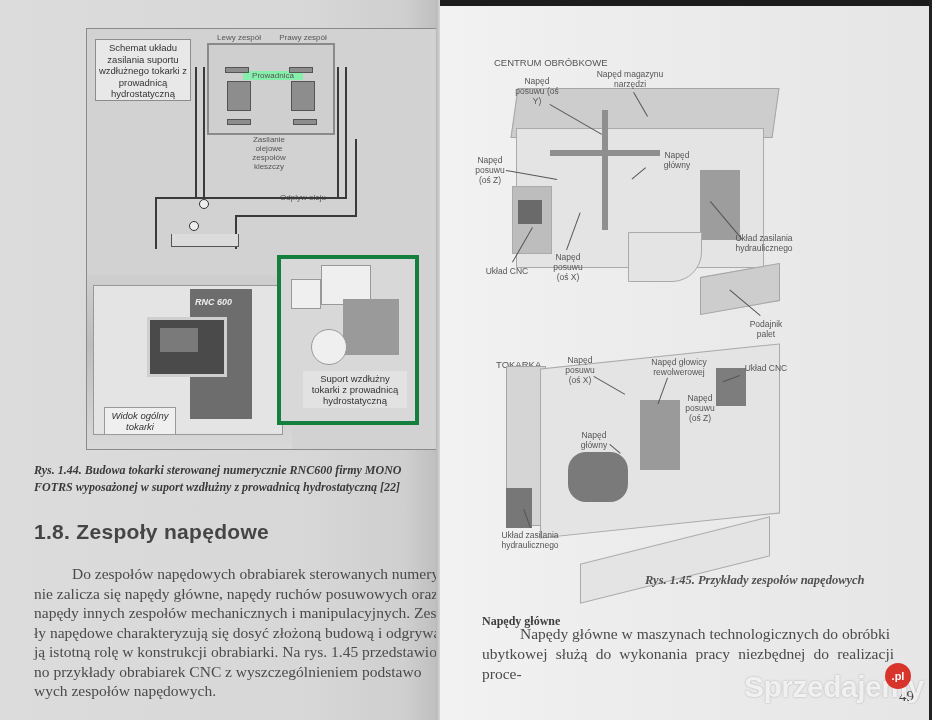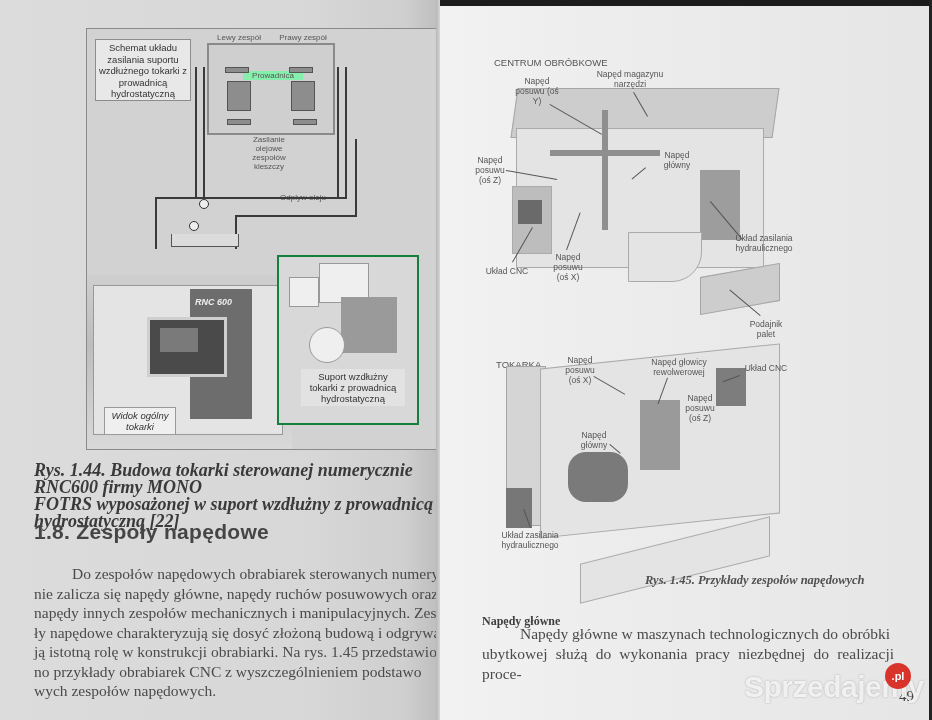--- a/index.html
+++ b/index.html
@@ -55,29 +55,29 @@
     .lathe-brand { position: absolute; left: 108px; top: 22px; font-family: "Liberation Sans", sans-serif; font-weight: bold; font-style: italic; font-size: 9px; color: #eee; }
     .lathe-screen { position: absolute; left: 60px; top: 42px; width: 80px; height: 60px; background: #4a4a4a; border: 3px solid #cfcfcf; }
     .lathe-screen-inner { position: absolute; left: 10px; top: 8px; width: 38px; height: 24px; background: #7a7a7a; }
     .photo-caption-box {
       position: absolute; background: #efefef; border: 1px solid #999;
       font-family: "Liberation Sans", sans-serif; font-size: 9.5px; color: #333;
       text-align: center; line-height: 11px; padding: 2px 4px;
     }
     .photo-support {
       position: absolute; left: 190px; top: 226px; width: 142px; height: 170px;
-      background: #d8d8d8; border: 2px solid #15803d;
+      background: #d8d8d8; border: 4px solid #15803d;
     }
     .support-part { position: absolute; background: #efefef; border: 1px solid #999; }
     .support-dark { position: absolute; background: #9a9a9a; }
 
     .caption-left {
       position: absolute; left: 34px; top: 462px; width: 420px;
       font-family: "Liberation Serif", serif; font-weight: bold; font-style: italic;
-      font-size: 18px; line-height: 17px; color: #3a3a3a;
+      font-size: 12px; line-height: 17px; color: #3a3a3a;
     }
     .section-heading {
       position: absolute; left: 34px; top: 520px;
       font-family: "Liberation Sans", sans-serif; font-weight: bold; font-size: 21px; color: #454545;
       letter-spacing: 0.3px;
     }
     .body-left {
       position: absolute; left: 34px; top: 564px; width: 420px;
       font-family: "Liberation Serif", serif; font-size: 15.5px; line-height: 19.5px; color: #4a4a4a;
       text-align: justify;

